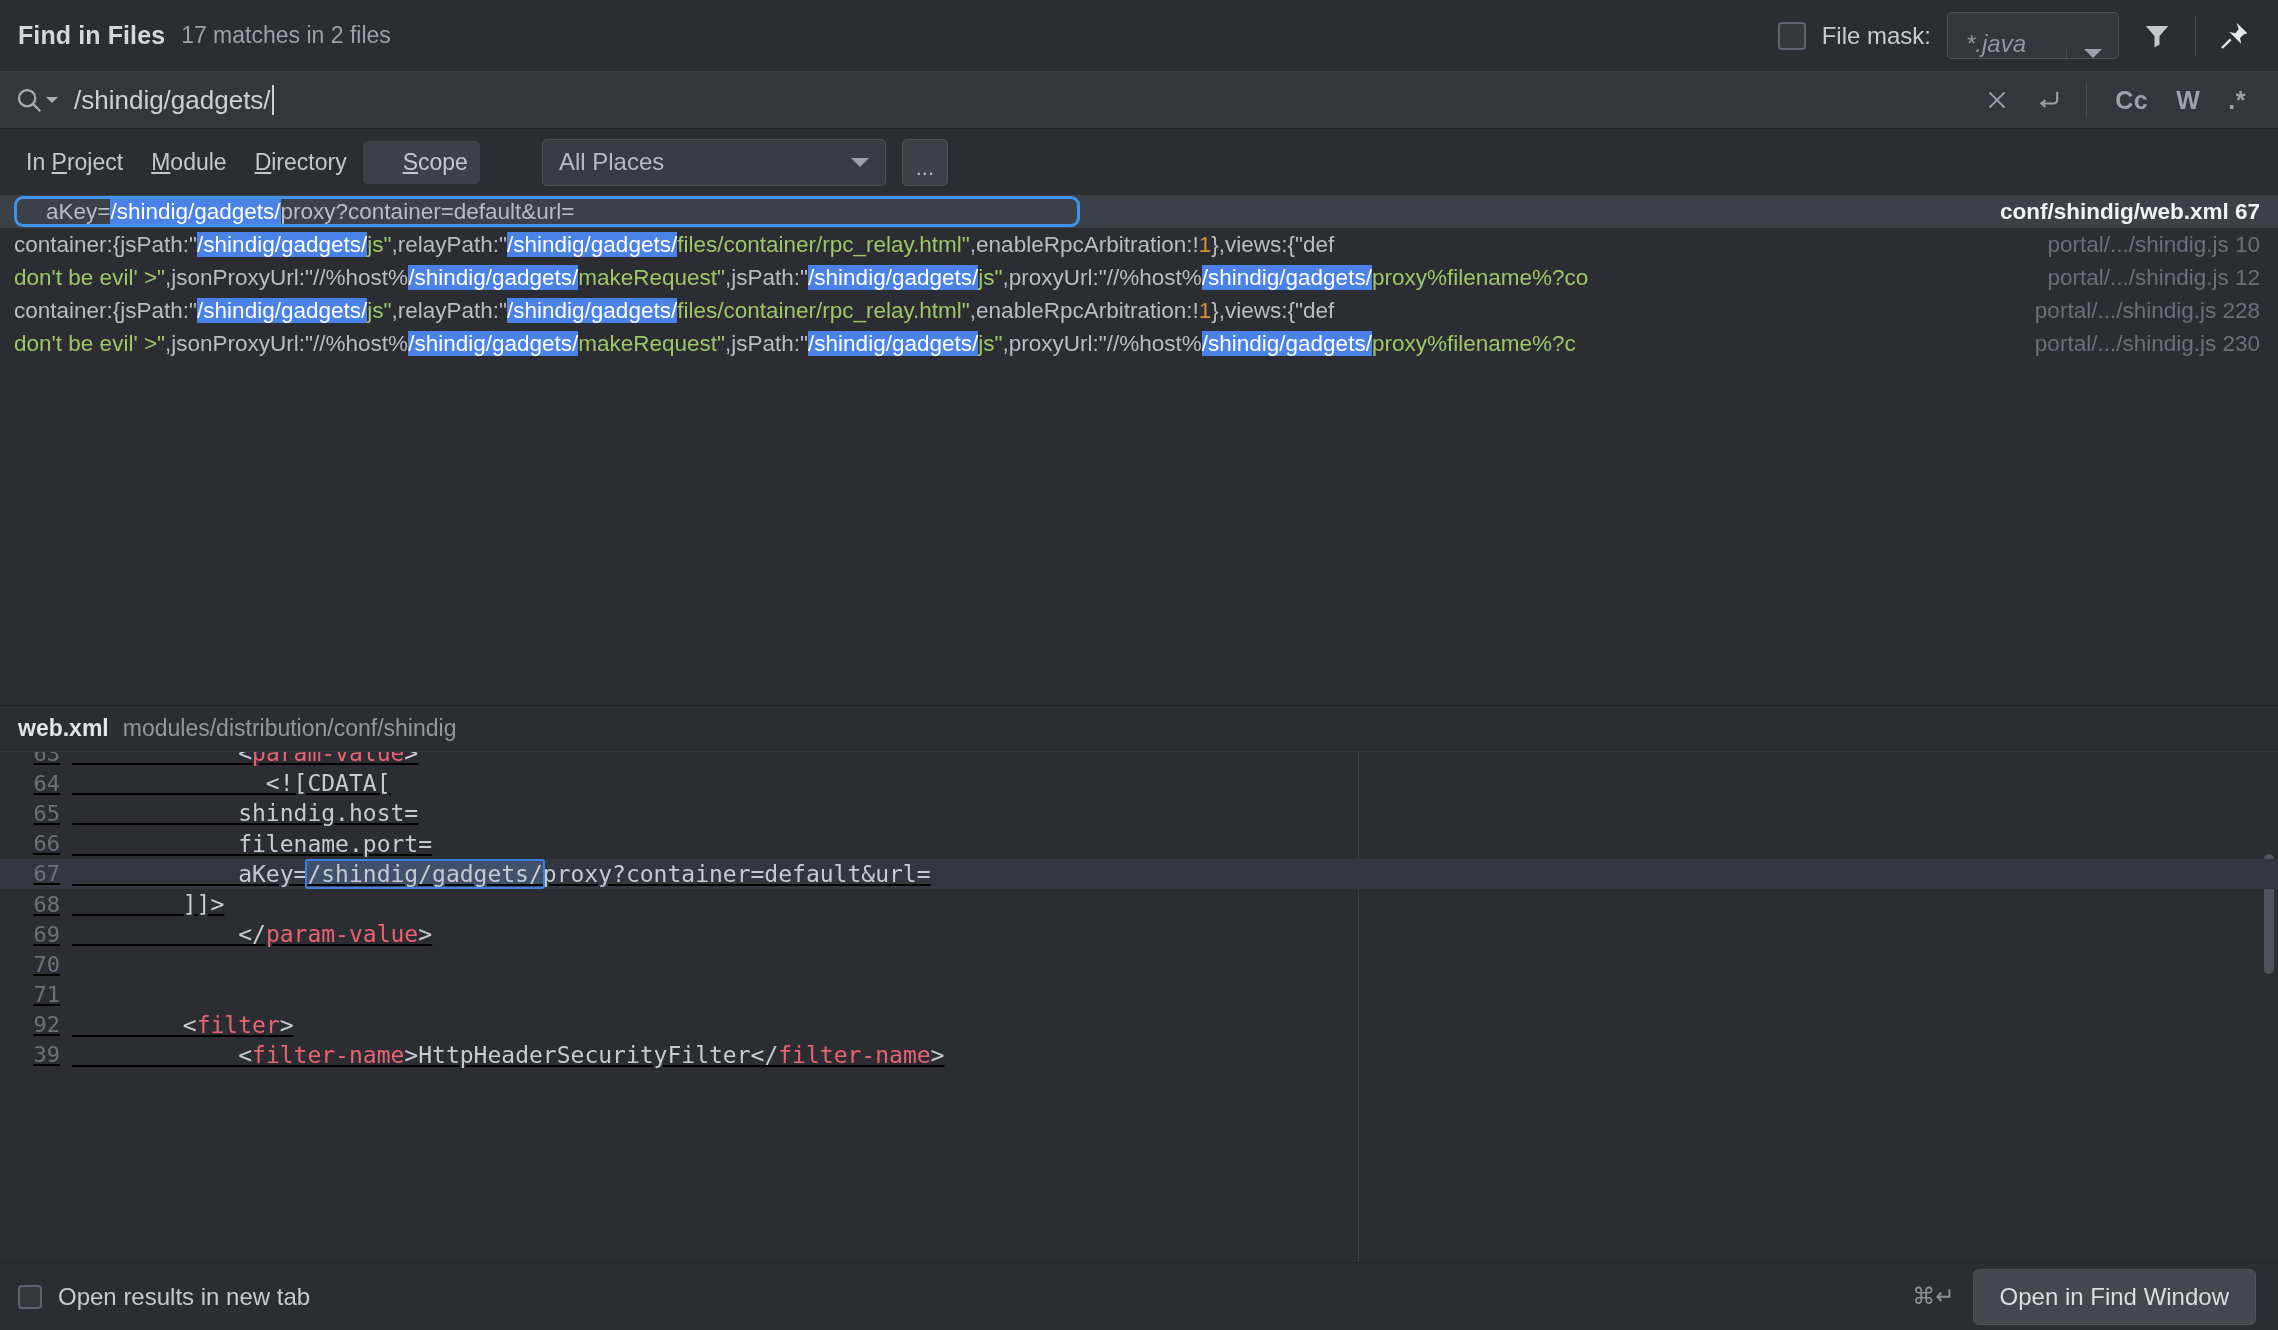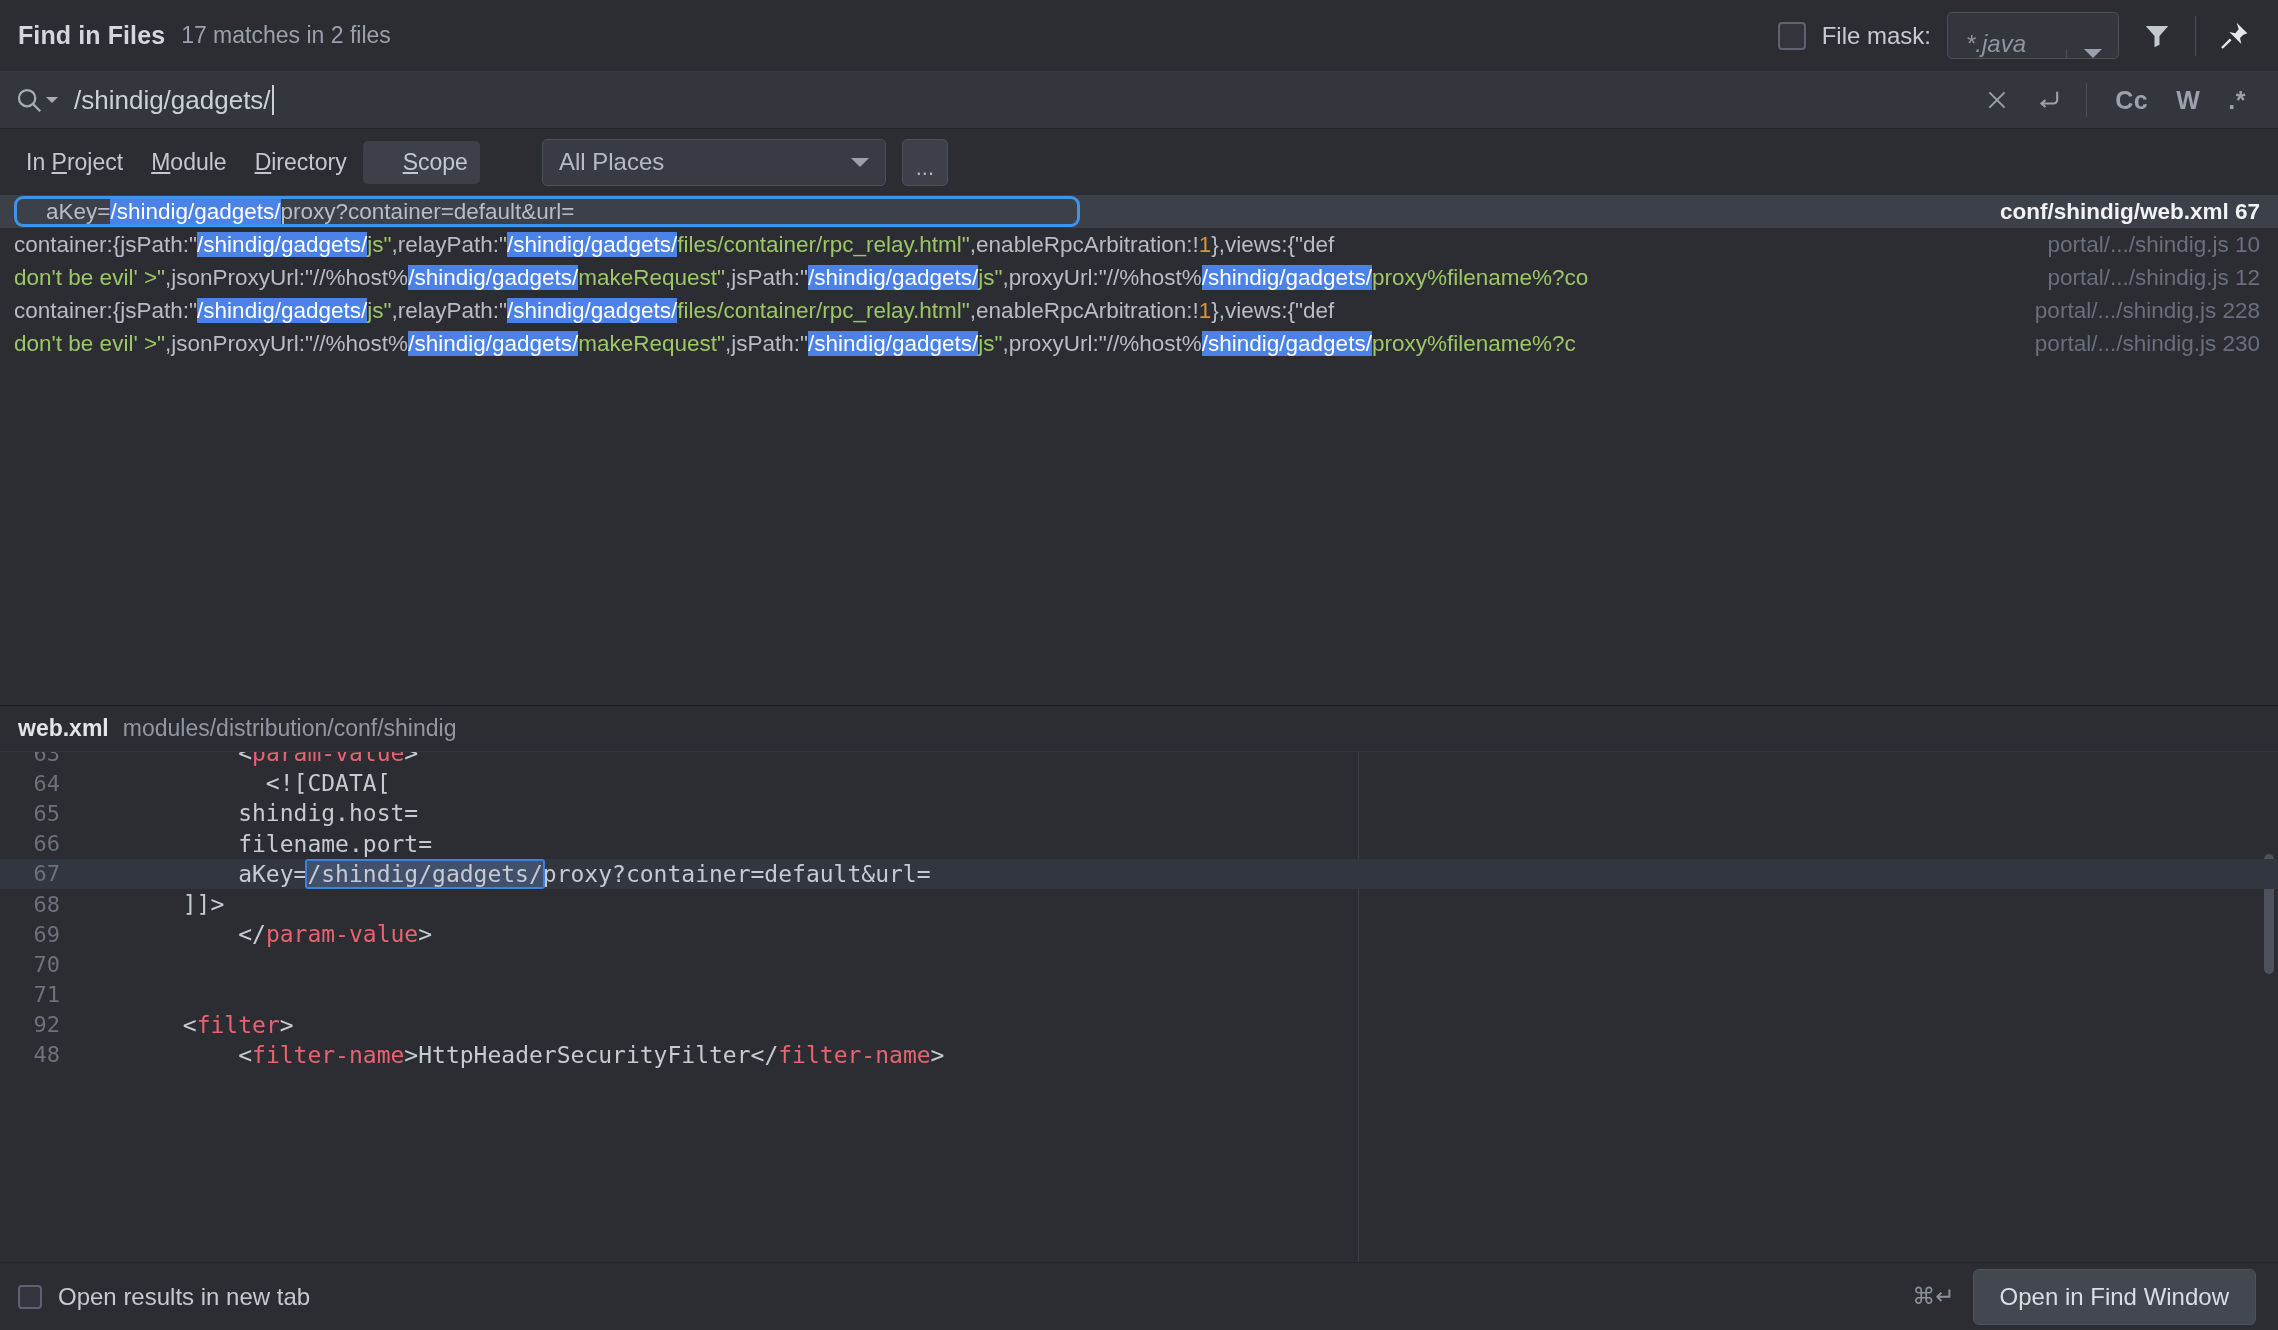--- a/index.html
+++ b/index.html
@@ -163,20 +163,21 @@
     padding-left: 18px; background: #2b2d33;
     border-bottom: 1px solid #33363d;
   }
   .pv-file { font-size: 23px; color: #e2e4e9; font-weight: bold; }
   .pv-dir { font-size: 23px; color: #9297a2; }
   .editor {
     flex: 1 1 auto; position: relative; overflow: hidden;
     background: #2b2d33;
     font-family: "DejaVu Sans Mono", monospace;
     font-size: 23px;
+    text-decoration: underline;
   }
   .ed-line {
     height: 30.2px; display: flex; align-items: center;
     white-space: pre; position: relative;
   }
   .ed-line.hilite { background: #323640; }
   .gutter {
     flex: 0 0 72px; text-align: right; padding-right: 12px;
     color: #6c717c; font-size: 22px;
   }
@@ -328,21 +329,21 @@
     <div class="ed-line" style="margin-top: -14px;"><div class="gutter">63</div><div class="code"><span>            </span><span class="brk">&lt;</span><span class="tag">param-value</span><span class="brk">&gt;</span></div></div>
         <div class="ed-line"><div class="gutter">64</div><div class="code"><span>              &lt;![CDATA[</span></div></div>
         <div class="ed-line"><div class="gutter">65</div><div class="code"><span>            shindig.host=</span></div></div>
         <div class="ed-line"><div class="gutter">66</div><div class="code"><span>            filename.port=</span></div></div>
         <div class="ed-line hilite"><div class="gutter">67</div><div class="code"><span>            aKey=</span><span class="match-box">/shindig/gadgets/</span><span>proxy?container=default&amp;url=</span></div></div>
         <div class="ed-line"><div class="gutter">68</div><div class="code"><span>        ]]&gt;</span></div></div>
         <div class="ed-line"><div class="gutter">69</div><div class="code"><span>            </span><span class="brk">&lt;/</span><span class="tag">param-value</span><span class="brk">&gt;</span></div></div>
         <div class="ed-line"><div class="gutter">70</div></div>
         <div class="ed-line"><div class="gutter">71</div><div class="code"><span></span></div></div>
         <div class="ed-line"><div class="gutter">92</div><div class="code"><span>        </span><span class="brk">&lt;</span><span class="tag">filter</span><span class="brk">&gt;</span></div></div>
-        <div class="ed-line"><div class="gutter">48</div><div class="code"><span>            </span><span class="brk">&lt;</span><span class="tag">filter-name</span><span class="brk">&gt;</span><span>HttpHeaderSecurityFilter</span><span class="brk">&lt;/</span><span class="tag">filter-name</span><span class="brk">&gt;</span></div></div>
+        <div class="ed-line"><div class="gutter">39</div><div class="code"><span>            </span><span class="brk">&lt;</span><span class="tag">filter-name</span><span class="brk">&gt;</span><span>HttpHeaderSecurityFilter</span><span class="brk">&lt;/</span><span class="tag">filter-name</span><span class="brk">&gt;</span></div></div>
       </div>
   </div>
 
   <div class="footer">
     <div class="foot-cb"></div>
     <span class="foot-label">Open results in new tab</span>
     <span class="foot-spacer"></span>
     <span class="shortcut">⌘↵</span>
     <div class="find-btn">Open in Find Window</div>
   </div>

